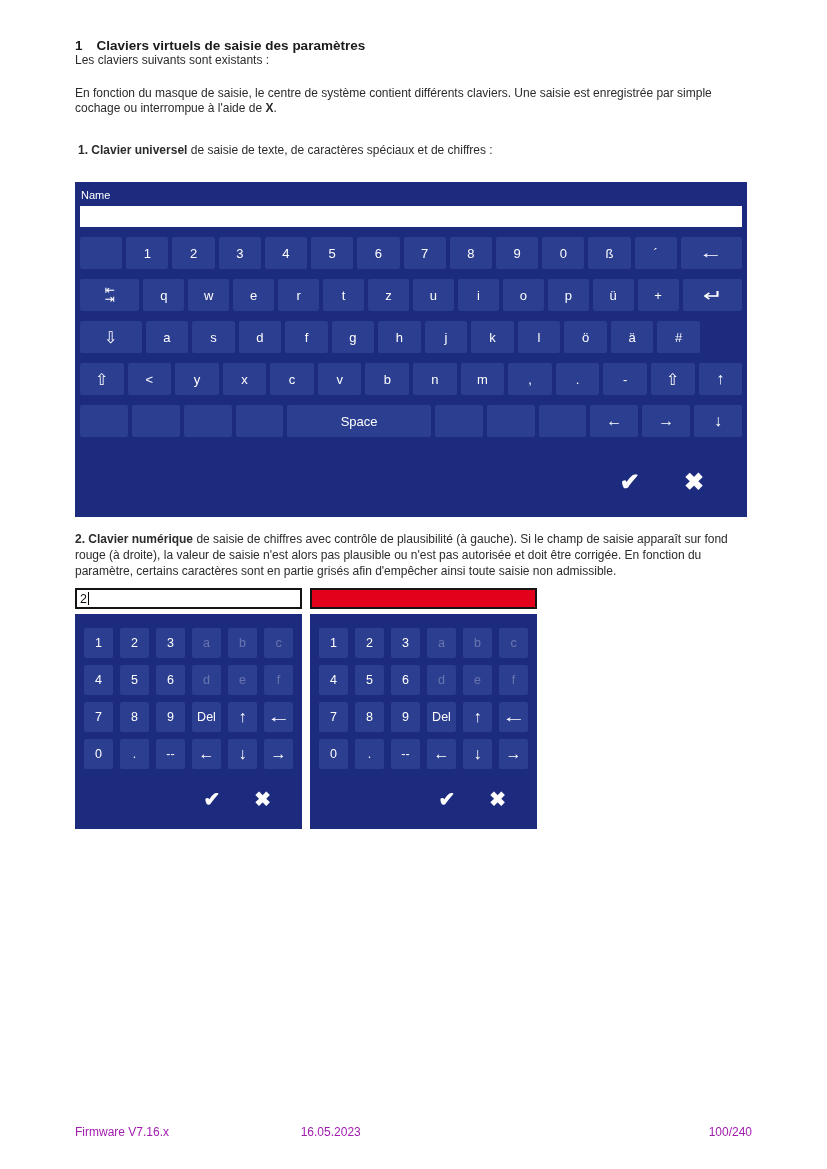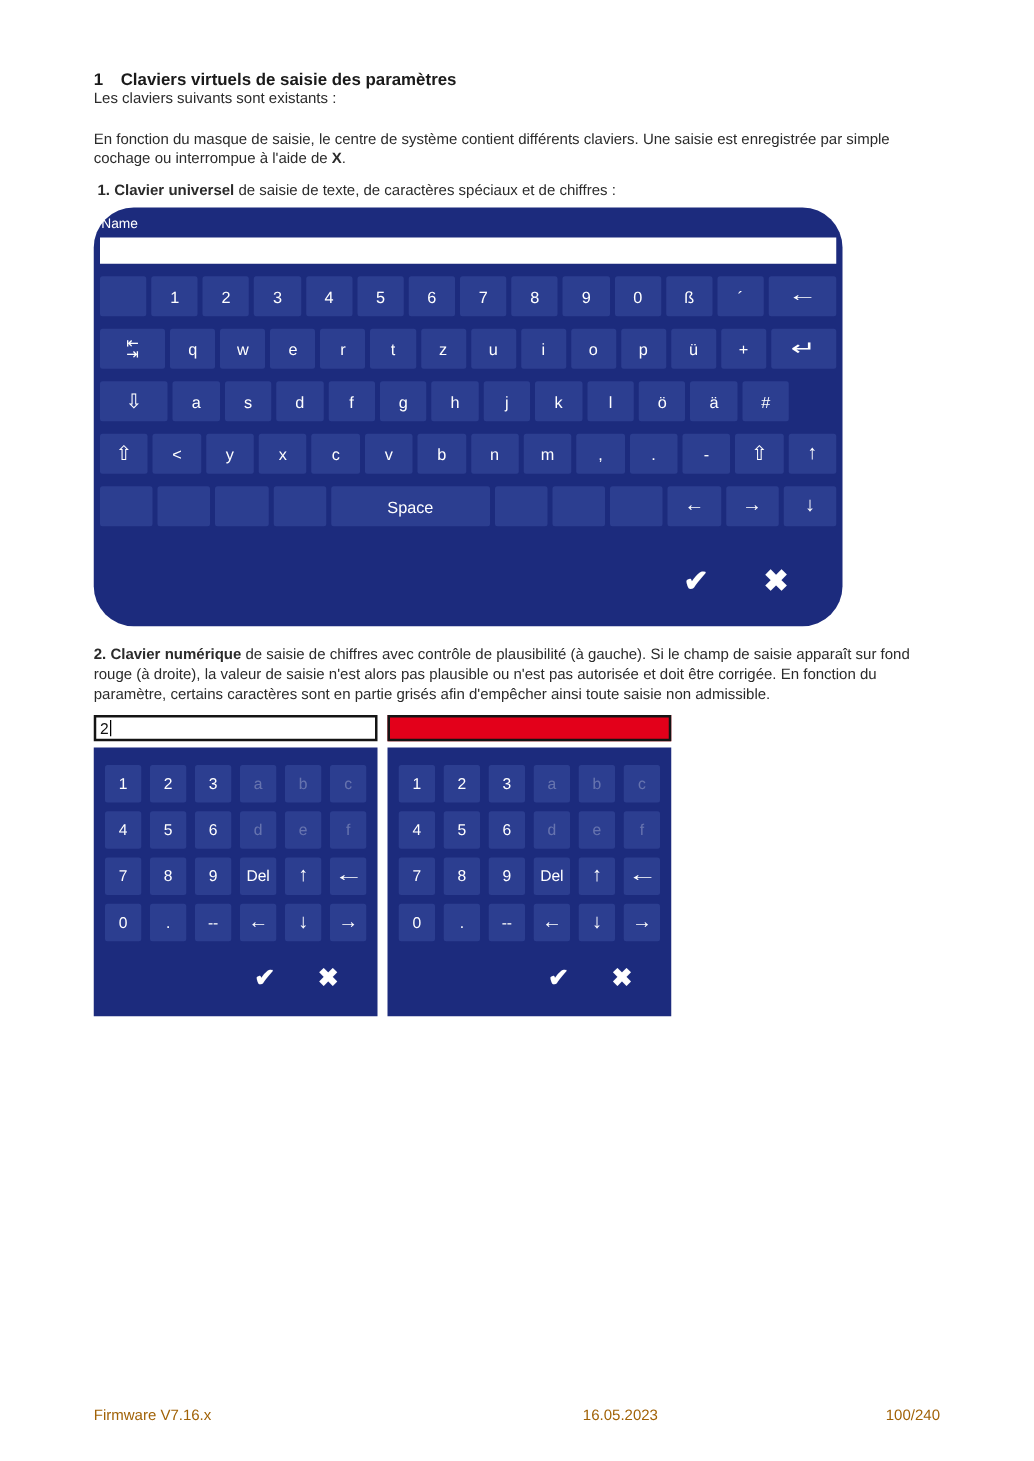--- a/index.html
+++ b/index.html
@@ -8,32 +8,32 @@
     font-family:"Liberation Sans", sans-serif; color:#262626; overflow:hidden;
   }
   .content { padding:0 75px; }
 
   .logo {
     display:inline-block; margin-top:44px; font-size:31px; font-weight:bold;
     color:#67676e; letter-spacing:-1px; line-height:1; padding-bottom:4px;
     border-bottom:3px solid #7d7d85;
   }
 
-  .heading { margin:56px 0 0 0; font-size:13.5px; font-weight:bold; color:#1a1a1a; }
+  .heading { margin:38px 0 0 0; font-size:13.5px; font-weight:bold; color:#1a1a1a; }
   .h-num { margin-right:14px; }
 
   .body-text { margin:0; font-size:12px; line-height:1.3; color:#2b2b2b; max-width:655px; }
   .intro { margin-top:17px; max-width:640px; }
-  .item-line { margin-top:10px; padding-left:3px; }
+  .item-line { margin-top:26px; padding-left:3px; }
   .item2 { margin-top:15px; }
 
   
   .uk-panel {
-    width:599px; margin-top:6px; background:var(--panel-bg,#1c2b7d);
-    padding:6px 3px 0 3px; box-sizing:border-box;border-radius:32px;
+    width:672px; margin-top:24px; background:var(--panel-bg,#1c2b7d);
+    padding:6px 3px 0 3px; box-sizing:border-box;
   }
   .uk-label { color:#fff; font-size:11px; margin:1px 2px 5px 3px; }
   .uk-field {
     height:21px; background:#fff; margin:0 2px 10px 2px;
     display:flex; align-items:center; padding:0 4px; font-size:12px; color:#111;
   }
   .kb-row { display:flex; gap:4px; height:32px; margin:0 2px 10px 2px; }
   .kb-key {
     background:var(--key-bg,#2c3e90); border-radius:2px; flex:1 1 0;
     display:flex; align-items:center; justify-content:center;
@@ -65,24 +65,24 @@
   .np-row .kb-key { font-size:12.5px; }
   .np-actions {
     height:46px; display:flex; align-items:center; justify-content:flex-end;
     gap:34px; padding-right:22px; color:#fff;
   }
   .np-actions .action { font-size:20px; }
 
   
   .footer {
     position:absolute; left:75px; right:75px; bottom:30px;
-    display:flex; align-items:baseline; font-size:12px; color:#a16207;
+    display:flex; align-items:baseline; font-size:12px; color:#a21caf;
   }
   .f-left { flex:1; text-align:left; }
-  .f-center { flex:1; text-align:right; }
+  .f-center { flex:1; text-align:left; }
   .f-right { flex:1; text-align:right; }
 </style>
 </head>
 <body>
 
 <div class="page">
   <div class="content">
 
 
     <h1 class="heading"><span class="h-num">1</span><span class="h-title">Claviers virtuels de saisie des paramètres</span></h1>

